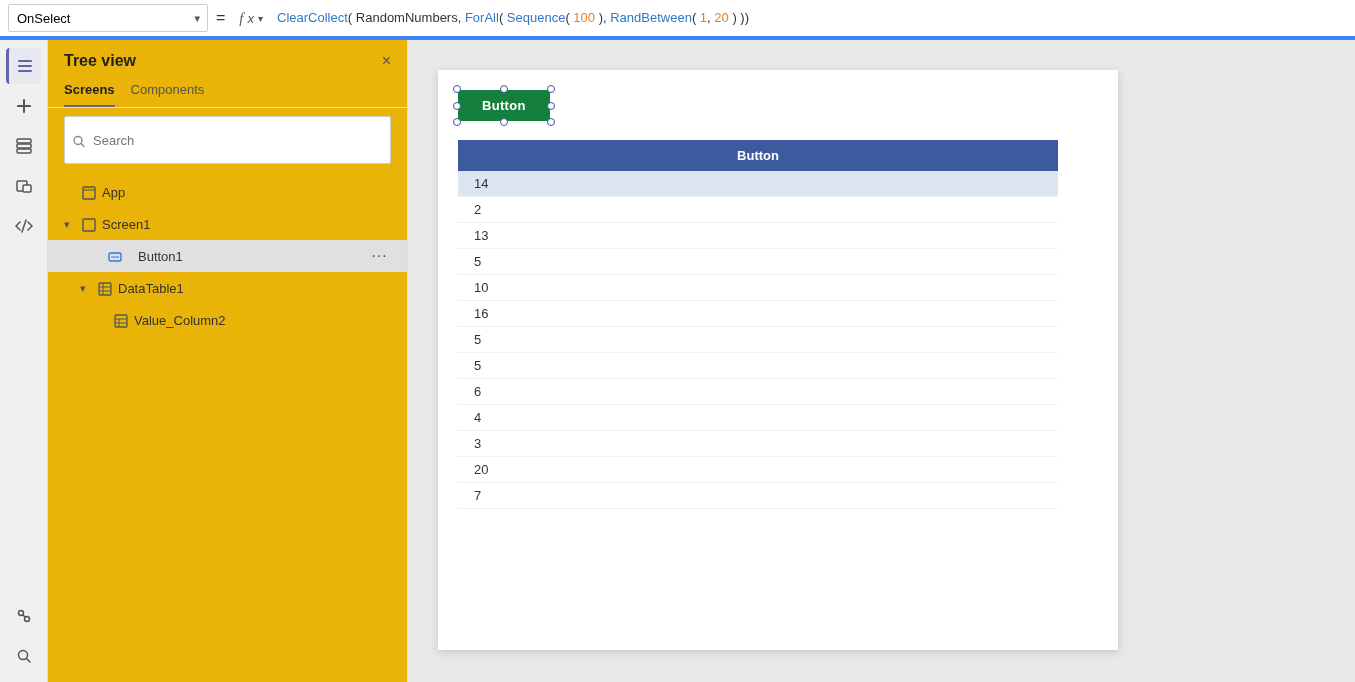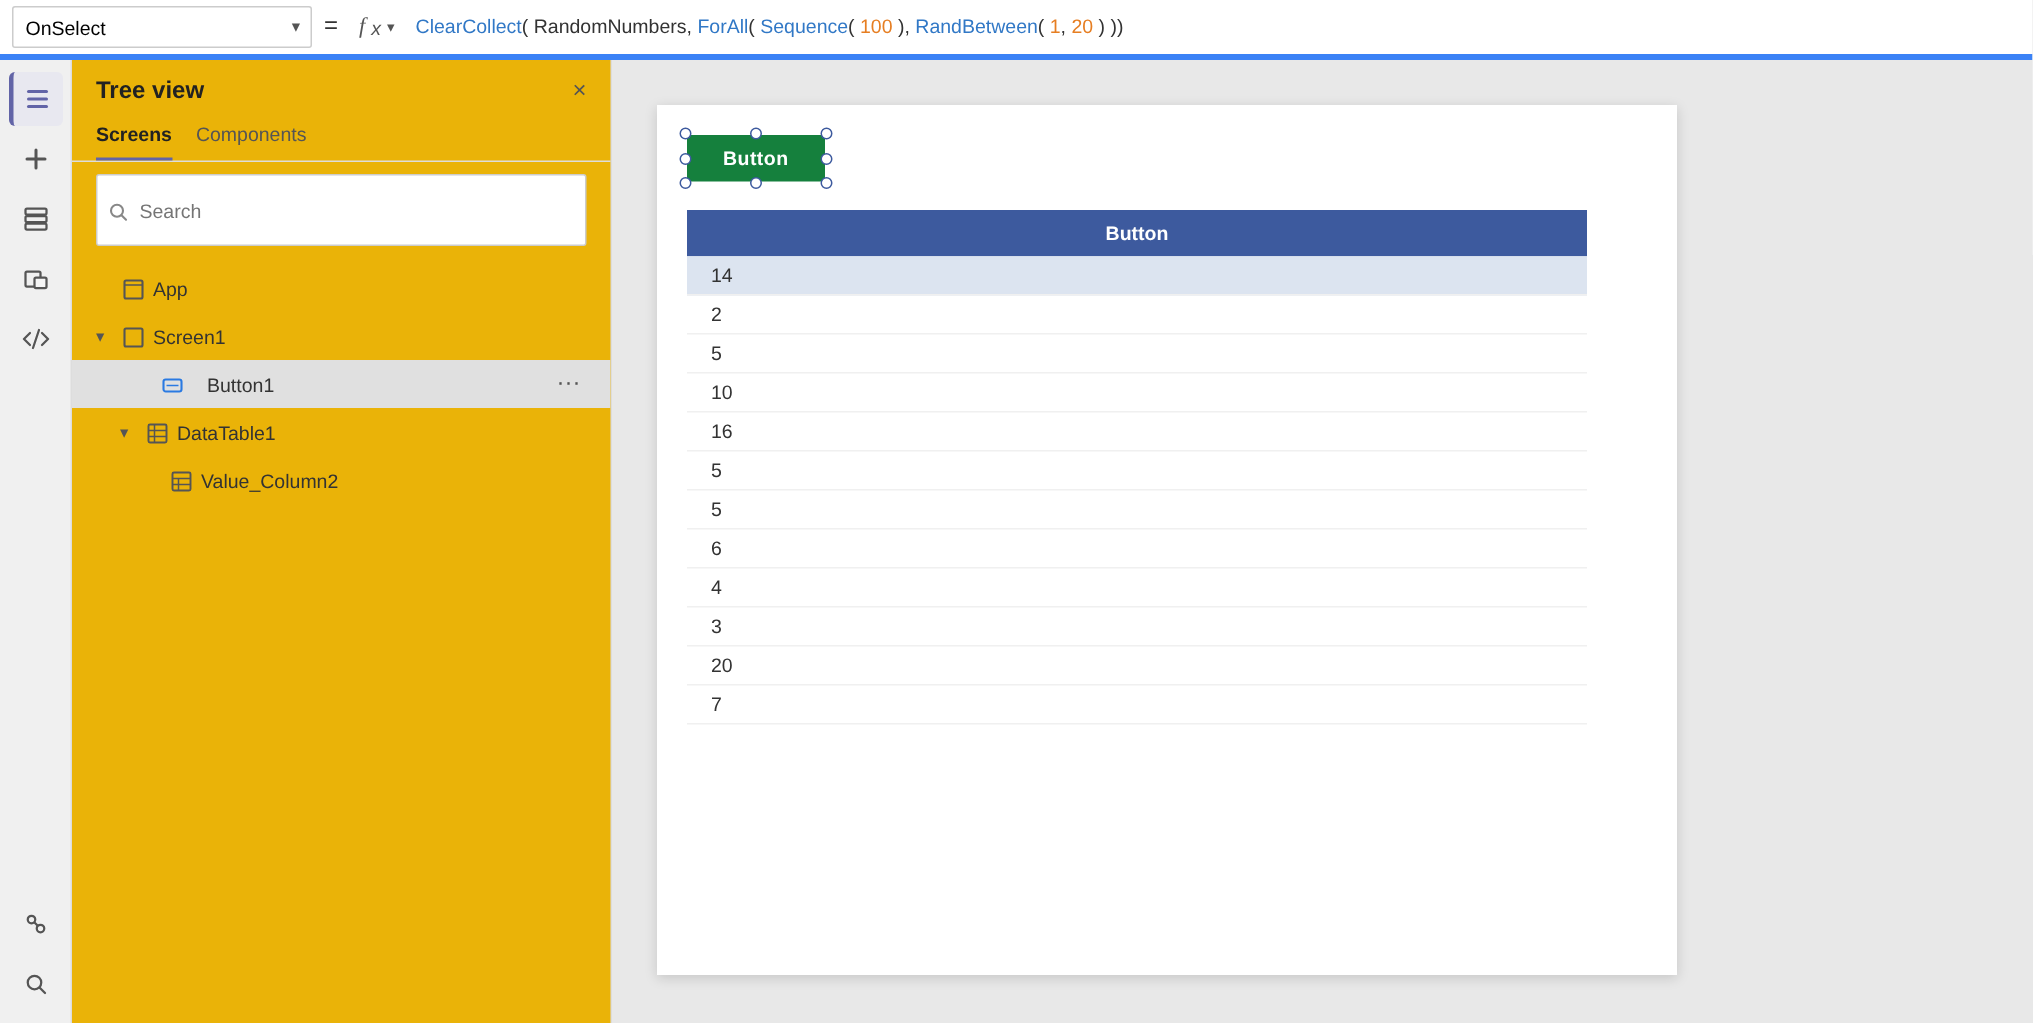--- a/index.html
+++ b/index.html
@@ -457,20 +457,21 @@
           <span class="selection-handle handle-bc"></span>
           <span class="selection-handle handle-br"></span>
         </div>
       </div>
 
       <div class="canvas-data-table">
         <div class="dt-header">Button</div>
         <div class="dt-body" id="dt-rows">
             <div class="dt-row highlighted">14</div>
             <div class="dt-row">2</div>
+            <div class="dt-row">13</div>
             <div class="dt-row">5</div>
             <div class="dt-row">10</div>
             <div class="dt-row">16</div>
             <div class="dt-row">5</div>
             <div class="dt-row">5</div>
             <div class="dt-row">6</div>
             <div class="dt-row">4</div>
             <div class="dt-row">3</div>
             <div class="dt-row">20</div>
             <div class="dt-row">7</div>

